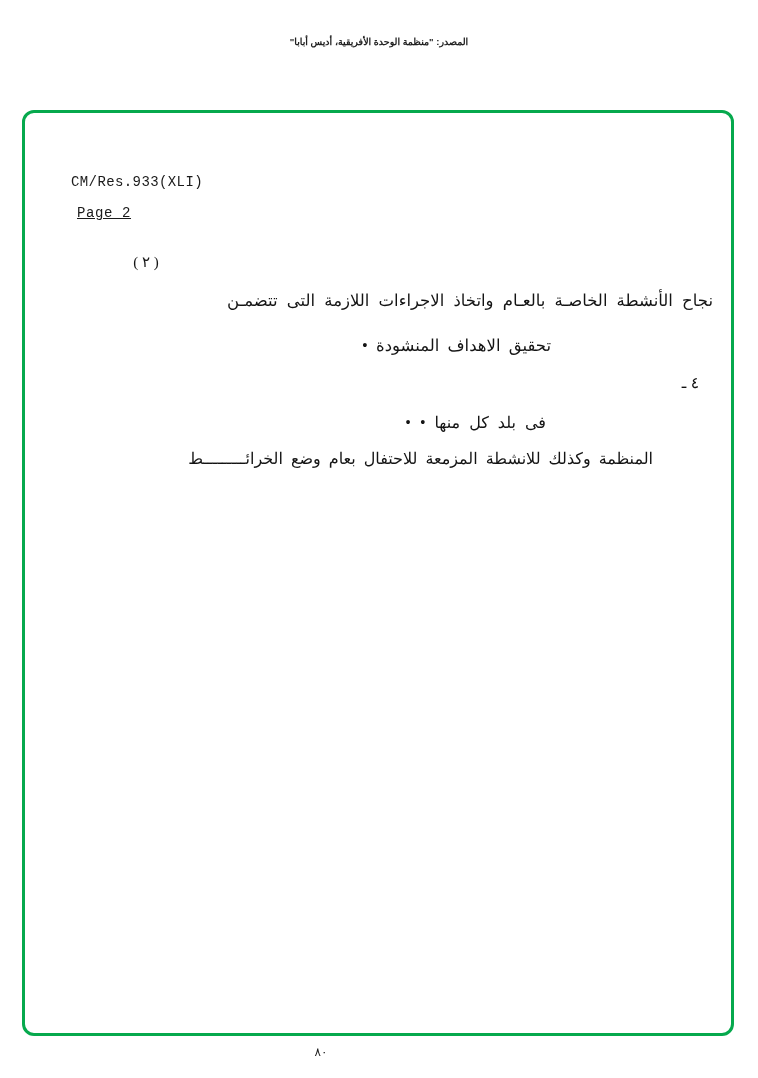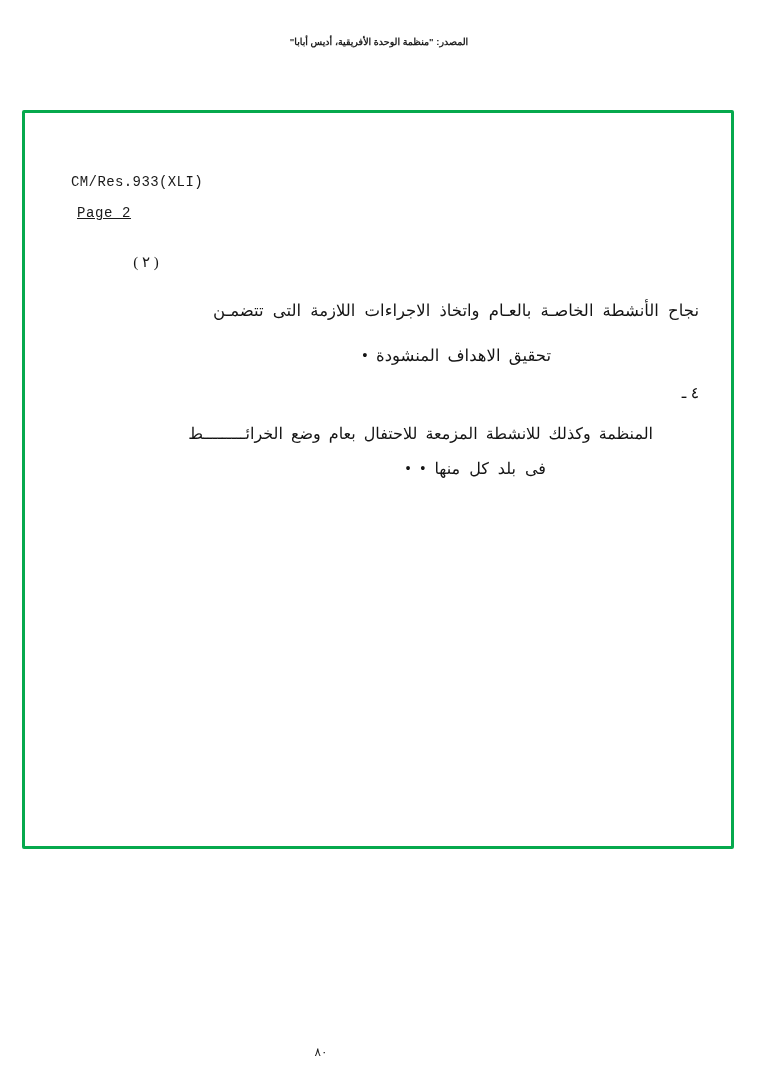--- a/index.html
+++ b/index.html
@@ -40,23 +40,23 @@
     font-size: 9.5px;
     color: #222222;
   }
 
   
   .page-frame {
     position: absolute;
     top: 110px;
     left: 22px;
     width: 712px;
-    height: 739px;
+    height: 926px;
     border: 3px solid #06a94d;
-    border-radius: 2px;
+    border-radius: 12px;
     background: #ffffff;
     box-sizing: border-box;
   }
 
   
   .ref-block {
     position: absolute;
     top: 62px;
     left: 46px;
     font-family: "Liberation Mono", monospace;
@@ -93,24 +93,24 @@
   }
   .ar-line {
     font-family: "Liberation Serif", serif;
     color: #141414;
     white-space: nowrap;
     line-height: 1.0;
   }
 
   
   .b1-l1 {
-    margin-top: 32px;
+    margin-top: 22px;
     font-size: 16.5px;
     text-align: right;
-    padding-right: 32px;
+    padding-right: 18px;
     word-spacing: 5px;
     letter-spacing: 0.3px;
   }
   .b1-l2 {
     margin-top: 28px;
     font-size: 16.5px;
     text-align: right;
     padding-right: 180px;
     word-spacing: 4px;
     padding-left: 21px;
@@ -184,19 +184,19 @@
 
     <div class="para-number">( ٢ )</div>
 
     <div class="ar-line b1-l1">نجاح الأنشطة  الخاصـة بالعـام واتخاذ    الاجراءات اللازمة التى تتضمـن</div>
     <div class="ar-line b1-l2">تحقيق الاهداف المنشودة •</div>
 
     <div class="item-row">
       <div class="item-marker">٤ ـ</div>
     </div>
 
+    <div class="ar-line b2-l3">فى بلد كل  منها • •</div>
     <div class="ar-line b2-l2">المنظمة وكذلك  للانشطة المزمعة للاحتفال  بعام وضع الخرائـــــــــط</div>
-    <div class="ar-line b2-l3">فى بلد كل  منها • •</div>
 
   </div>
 </div>
 
 <div class="page-number">٨٠</div>
 
 </body></html>

